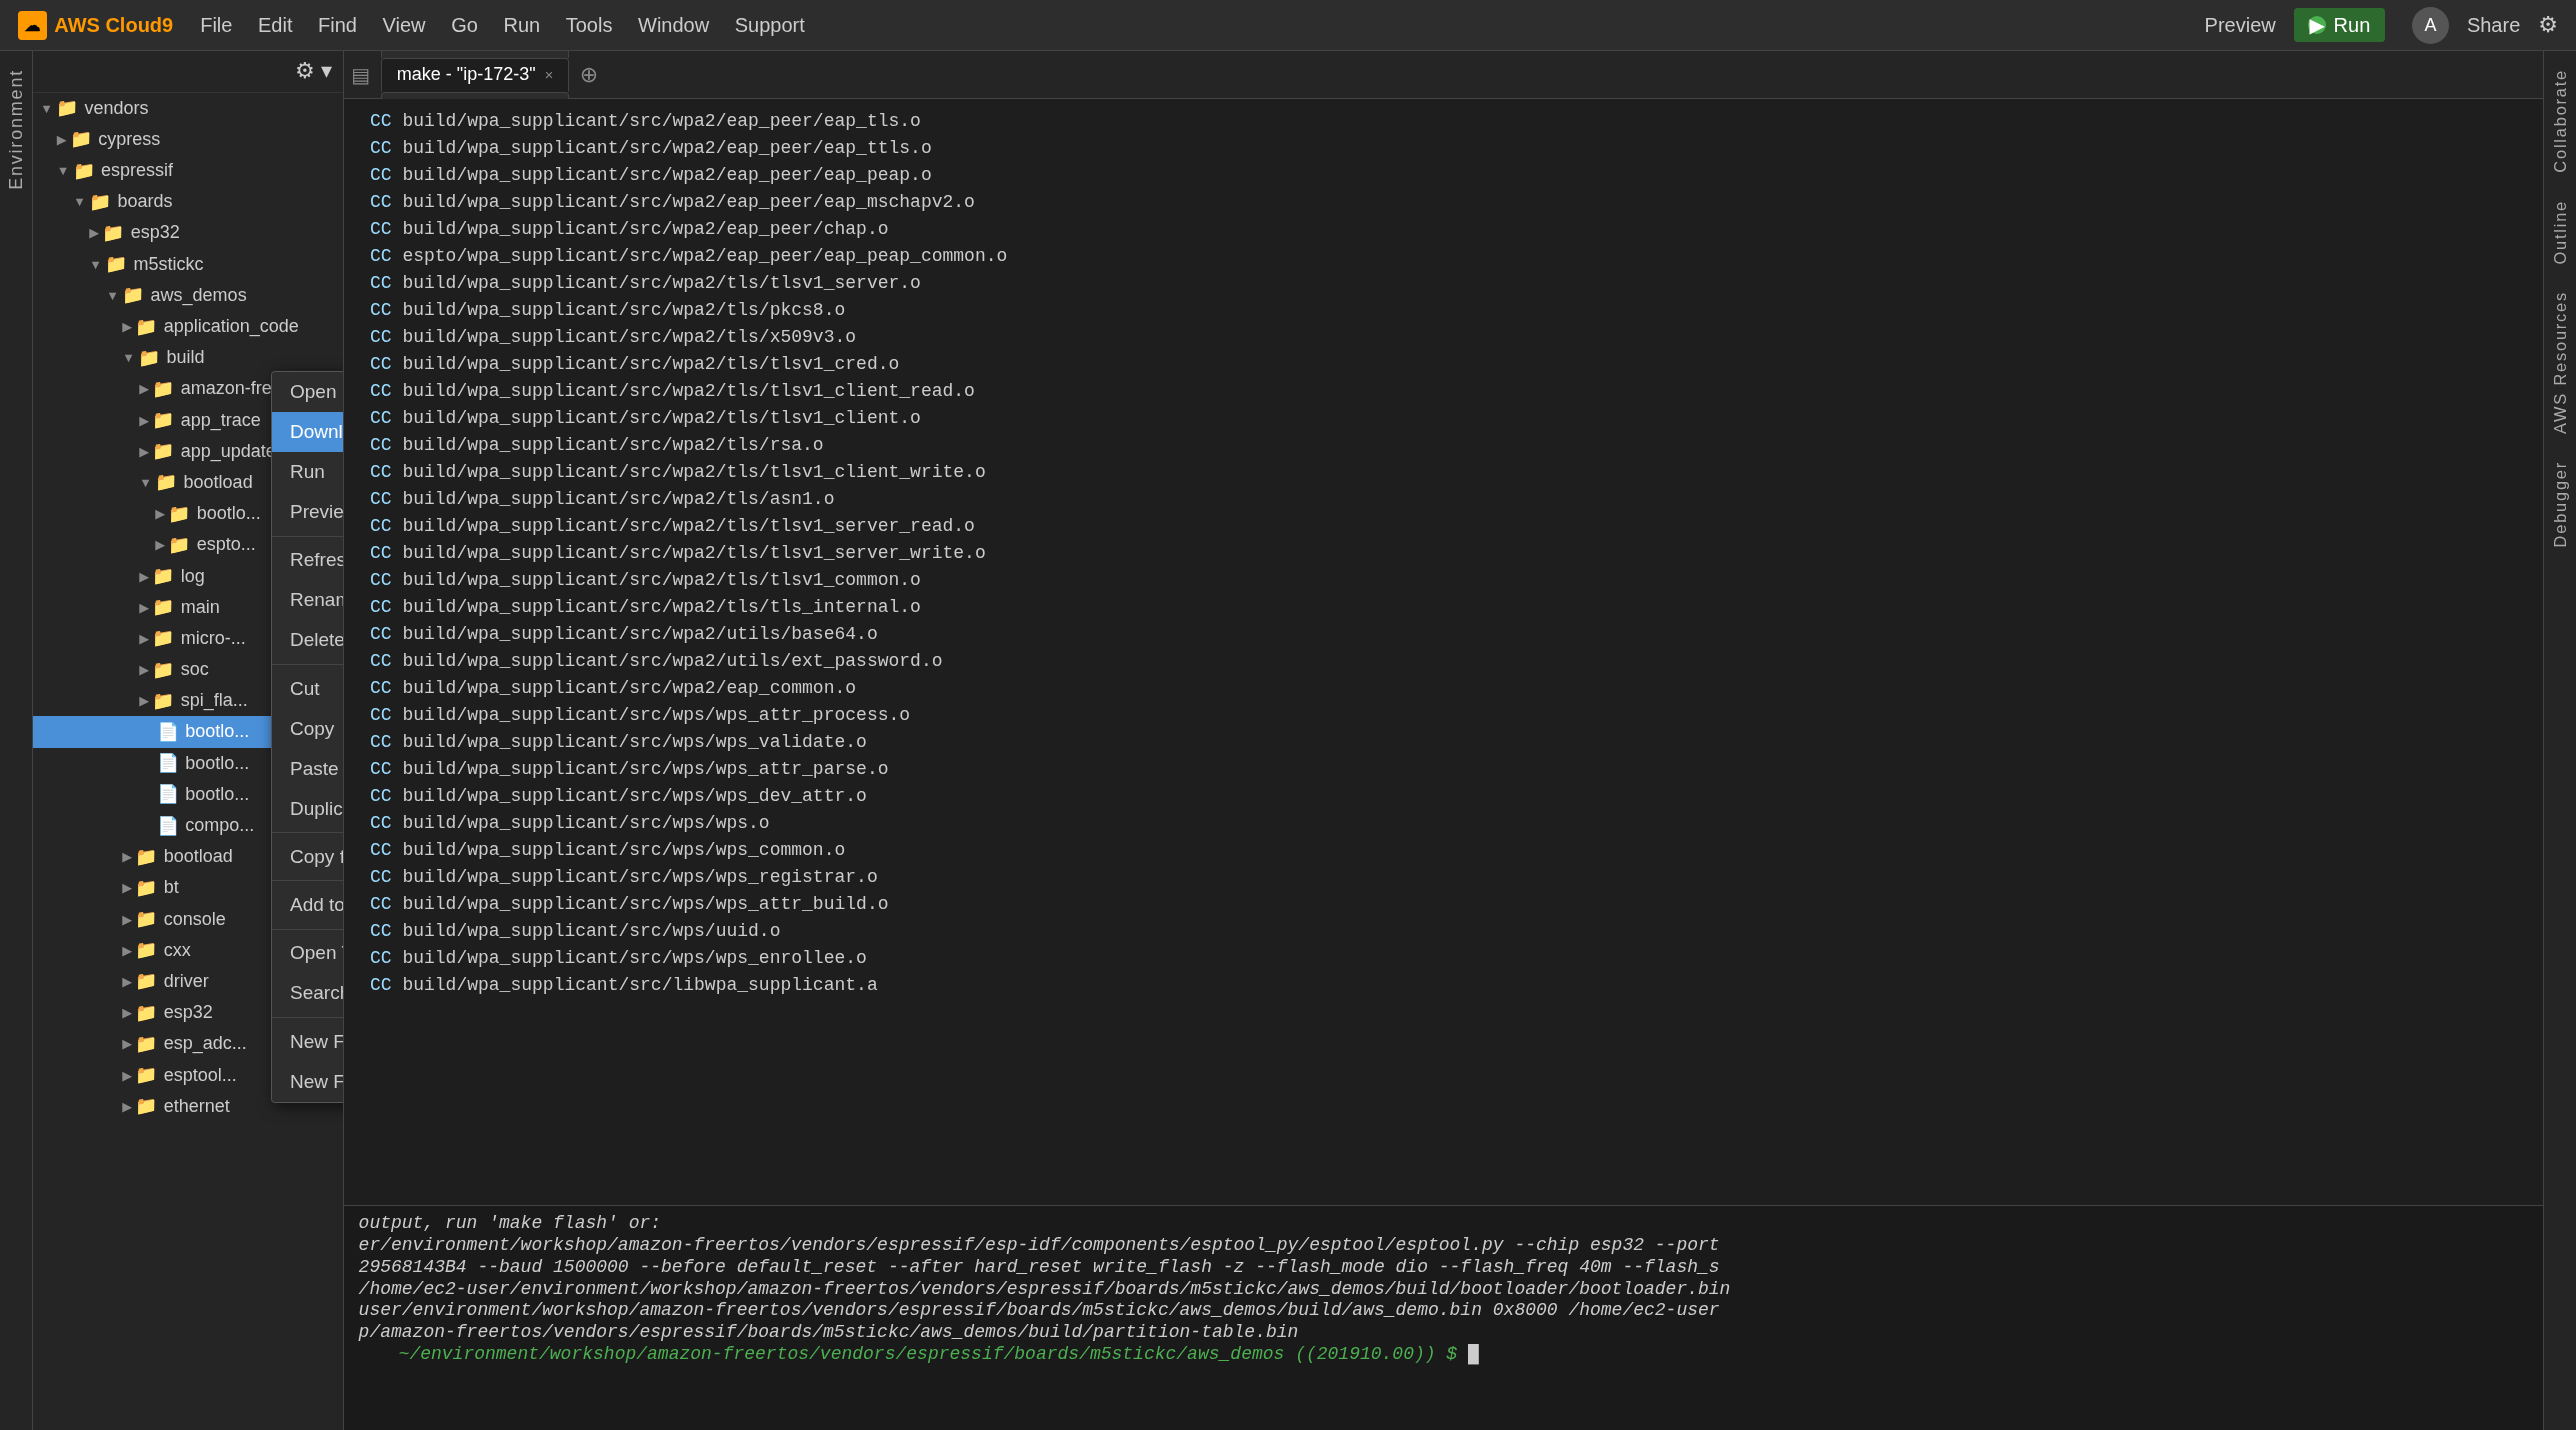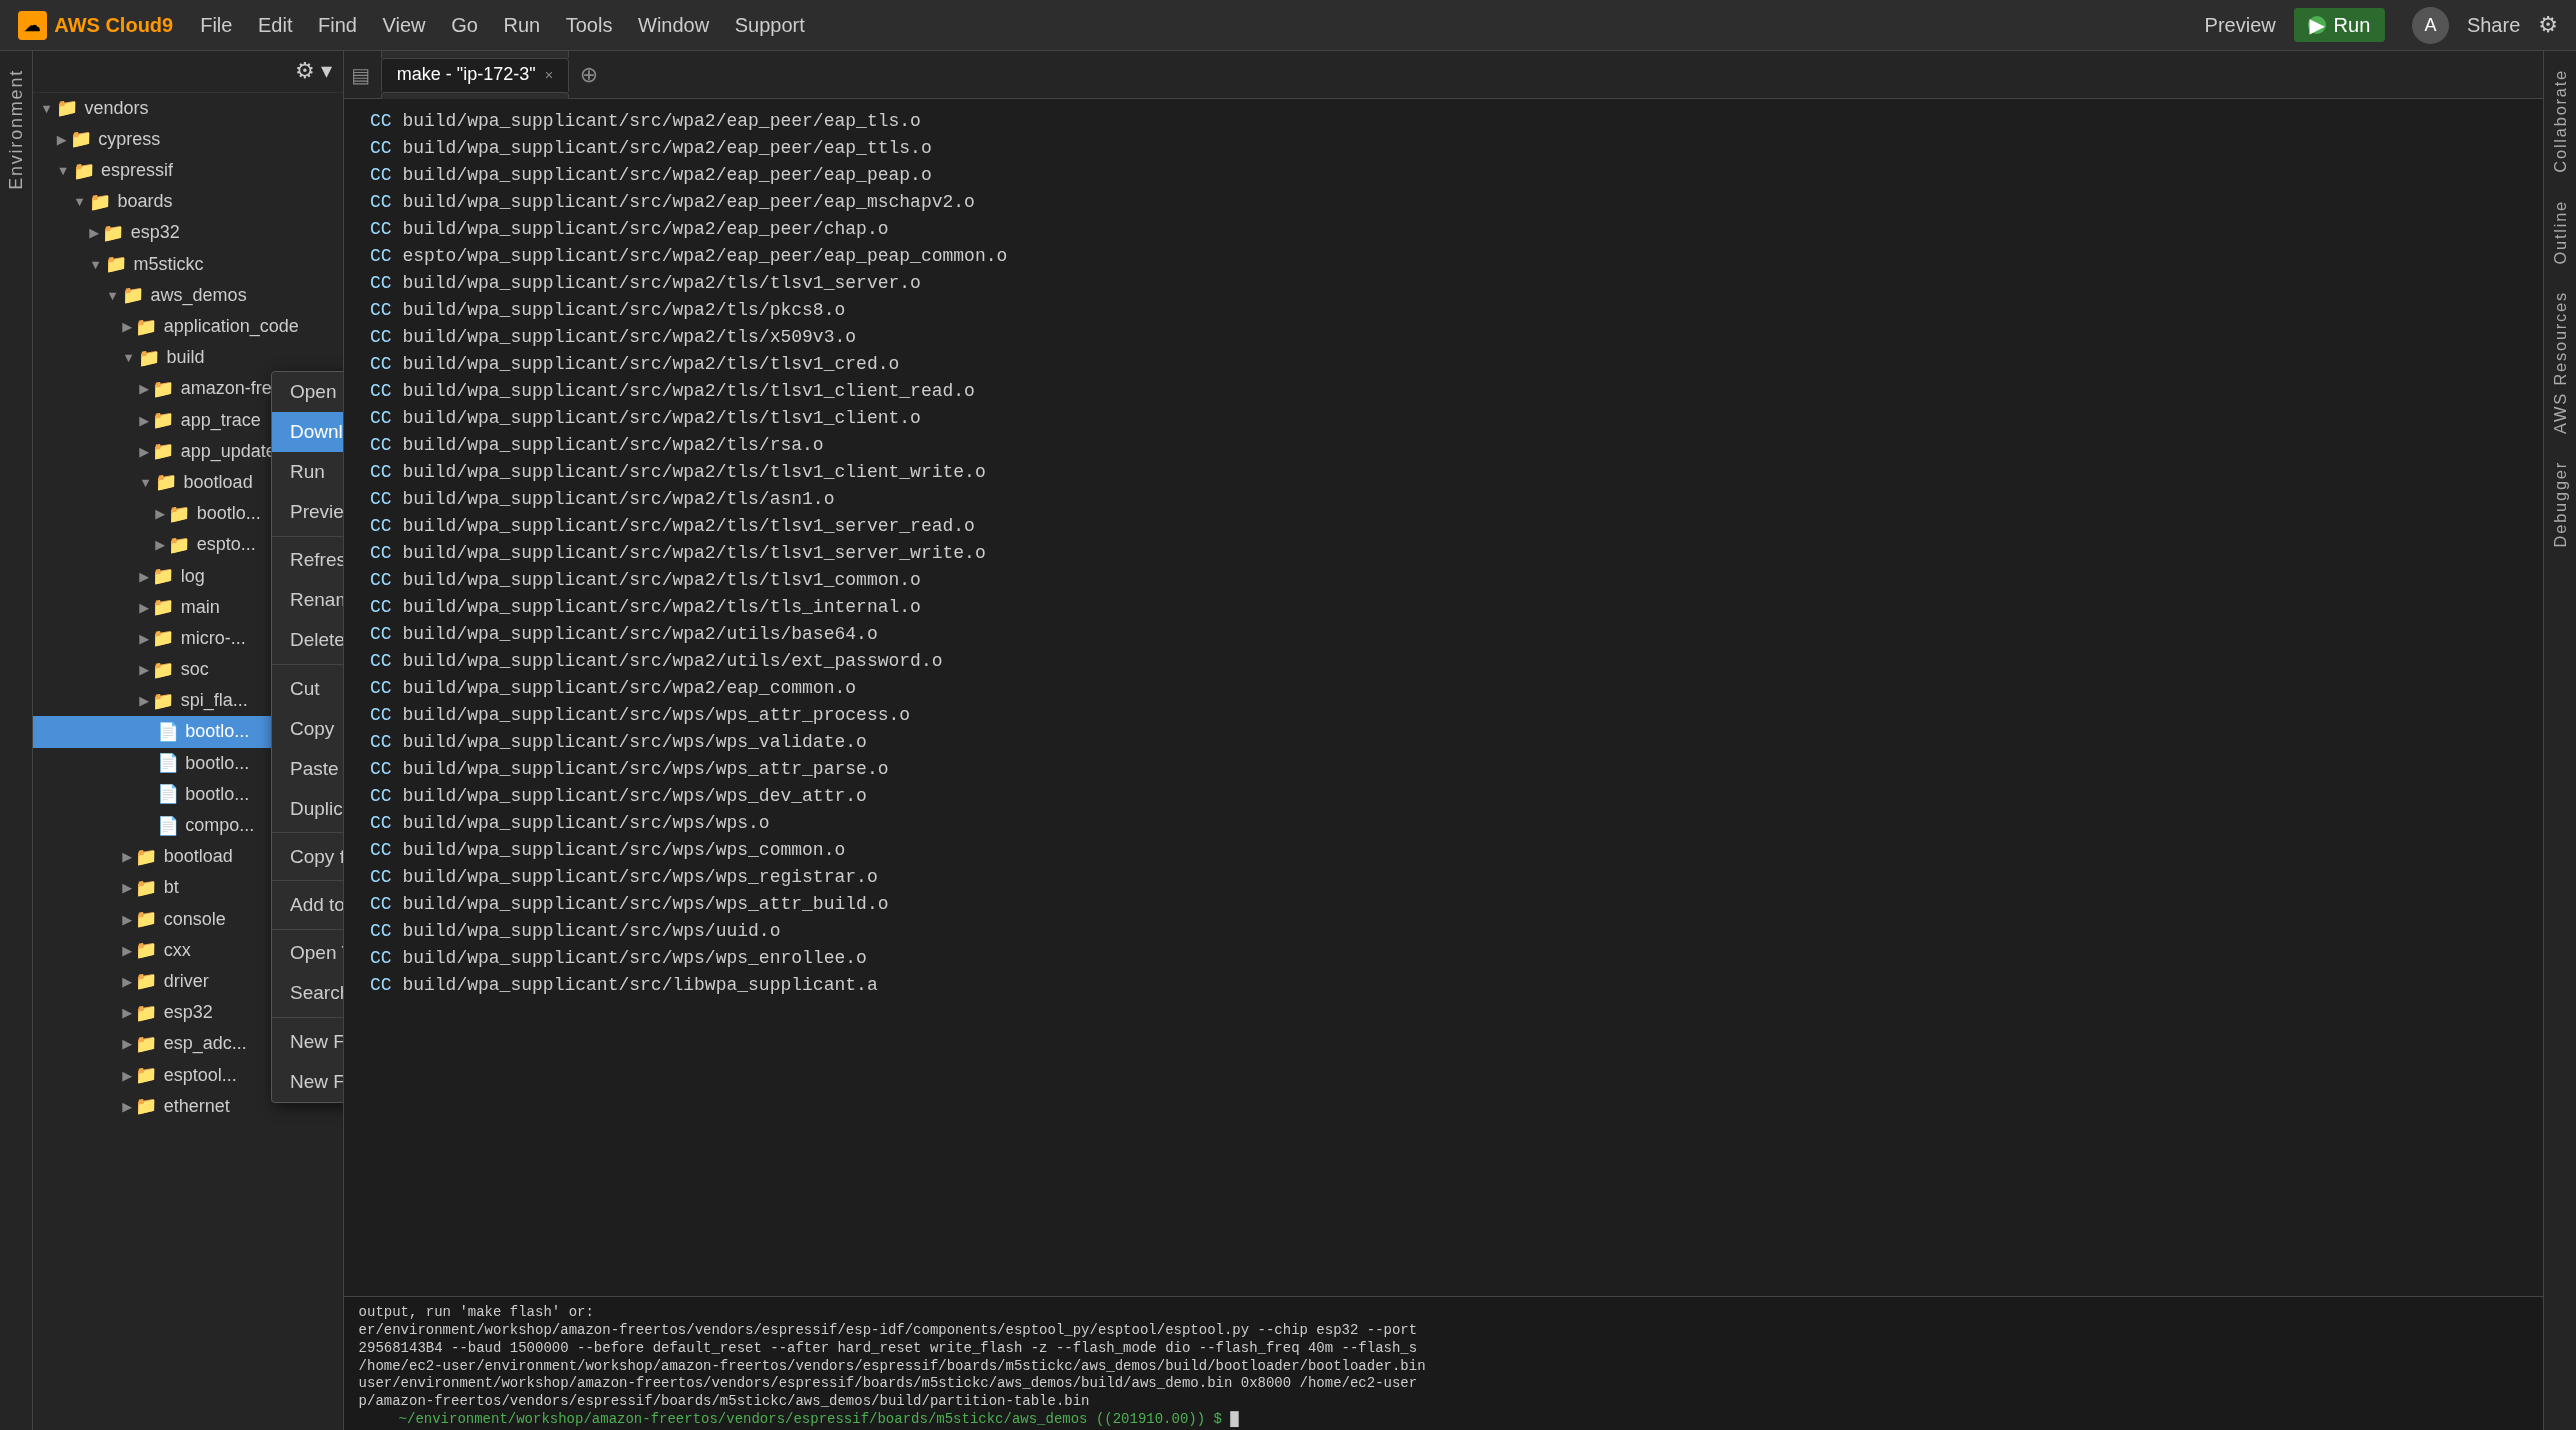--- a/index.html
+++ b/index.html
@@ -244,29 +244,30 @@
       font-size: 18px;
       line-height: 1.5;
       color: #ccc;
       background: #1e1e1e;
     }
     .editor-content .line { white-space: nowrap; }
     .kw-cc { color: #9cdcfe; }
 
     
     .terminal-area {
-      height: 135px;
+      height: 226px;
       background: #1a1a1a;
       border-top: 0.9px solid #444;
       padding: 7.3px 14.6px;
       font-family: 'Courier New', Courier, monospace;
-      font-size: 14px;
+      font-size: 18px;
       color: #ccc;
       overflow-y: auto;
       flex-shrink: 0;
+      font-style: italic;
     }
     .terminal-area .terminal-line { white-space: nowrap; margin-bottom: 1.8px; }
     .terminal-area .prompt { color: #4caf50; margin-left: 40px; }
 
     
     .right-panel {
       width: 33px;
       background: #252525;
       display: flex;
       flex-direction: column;

